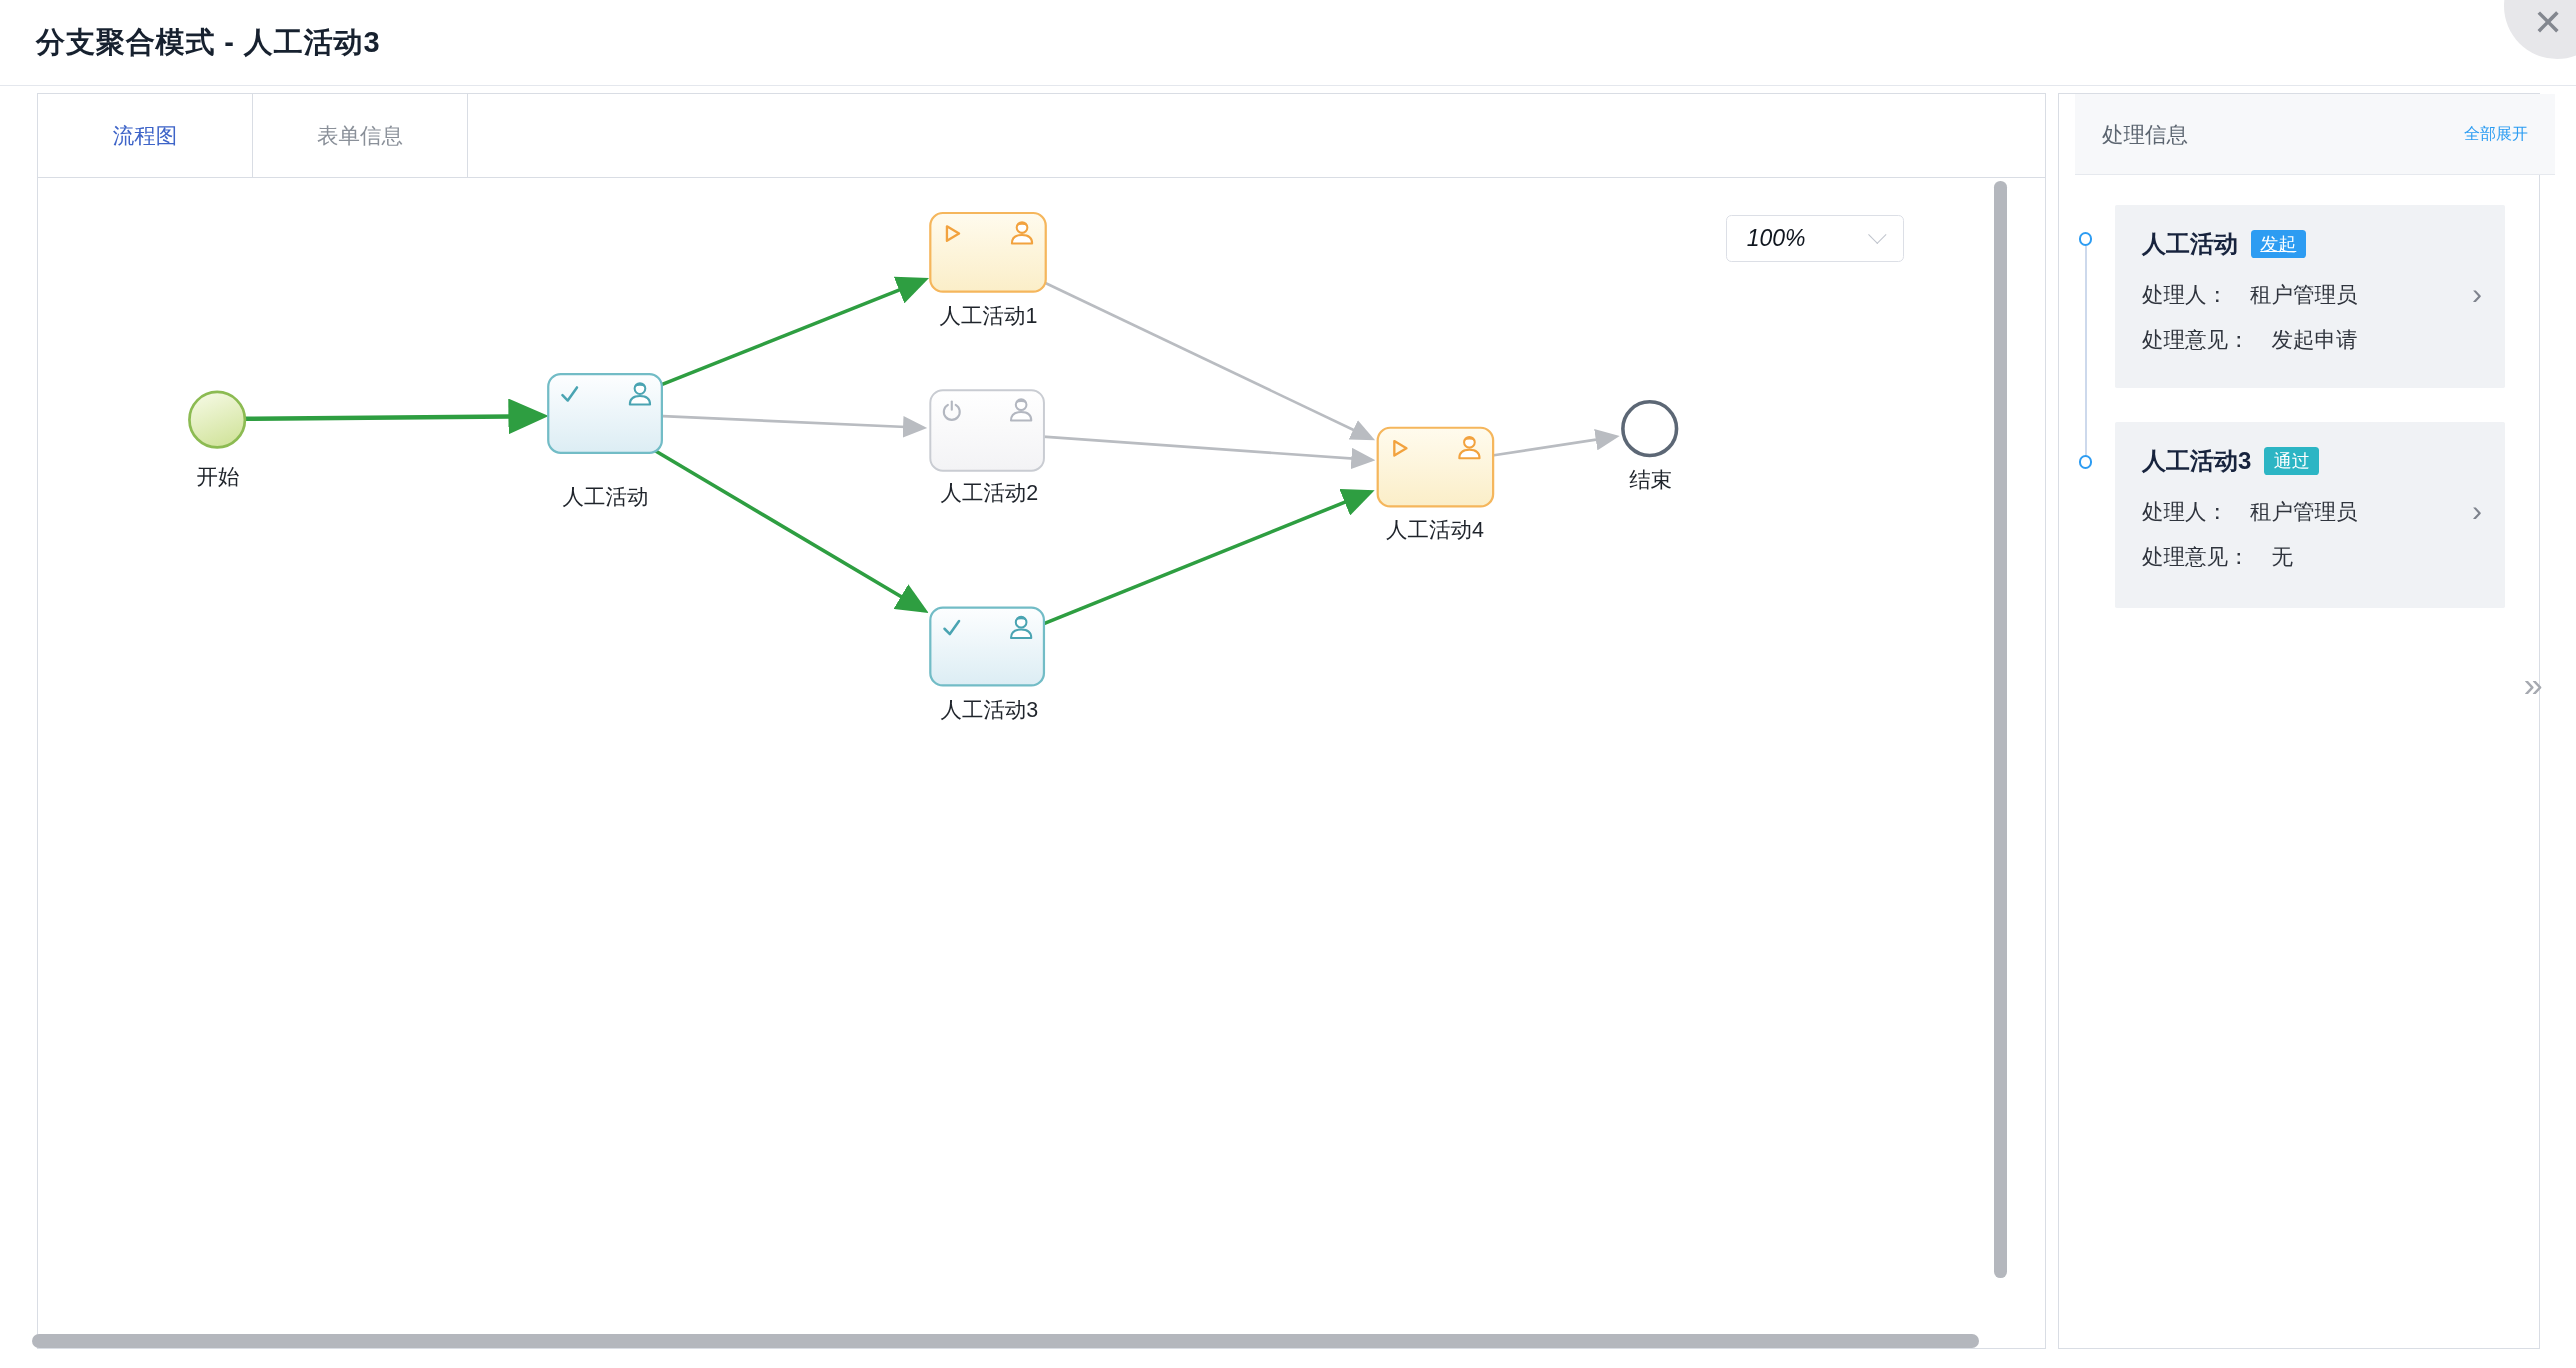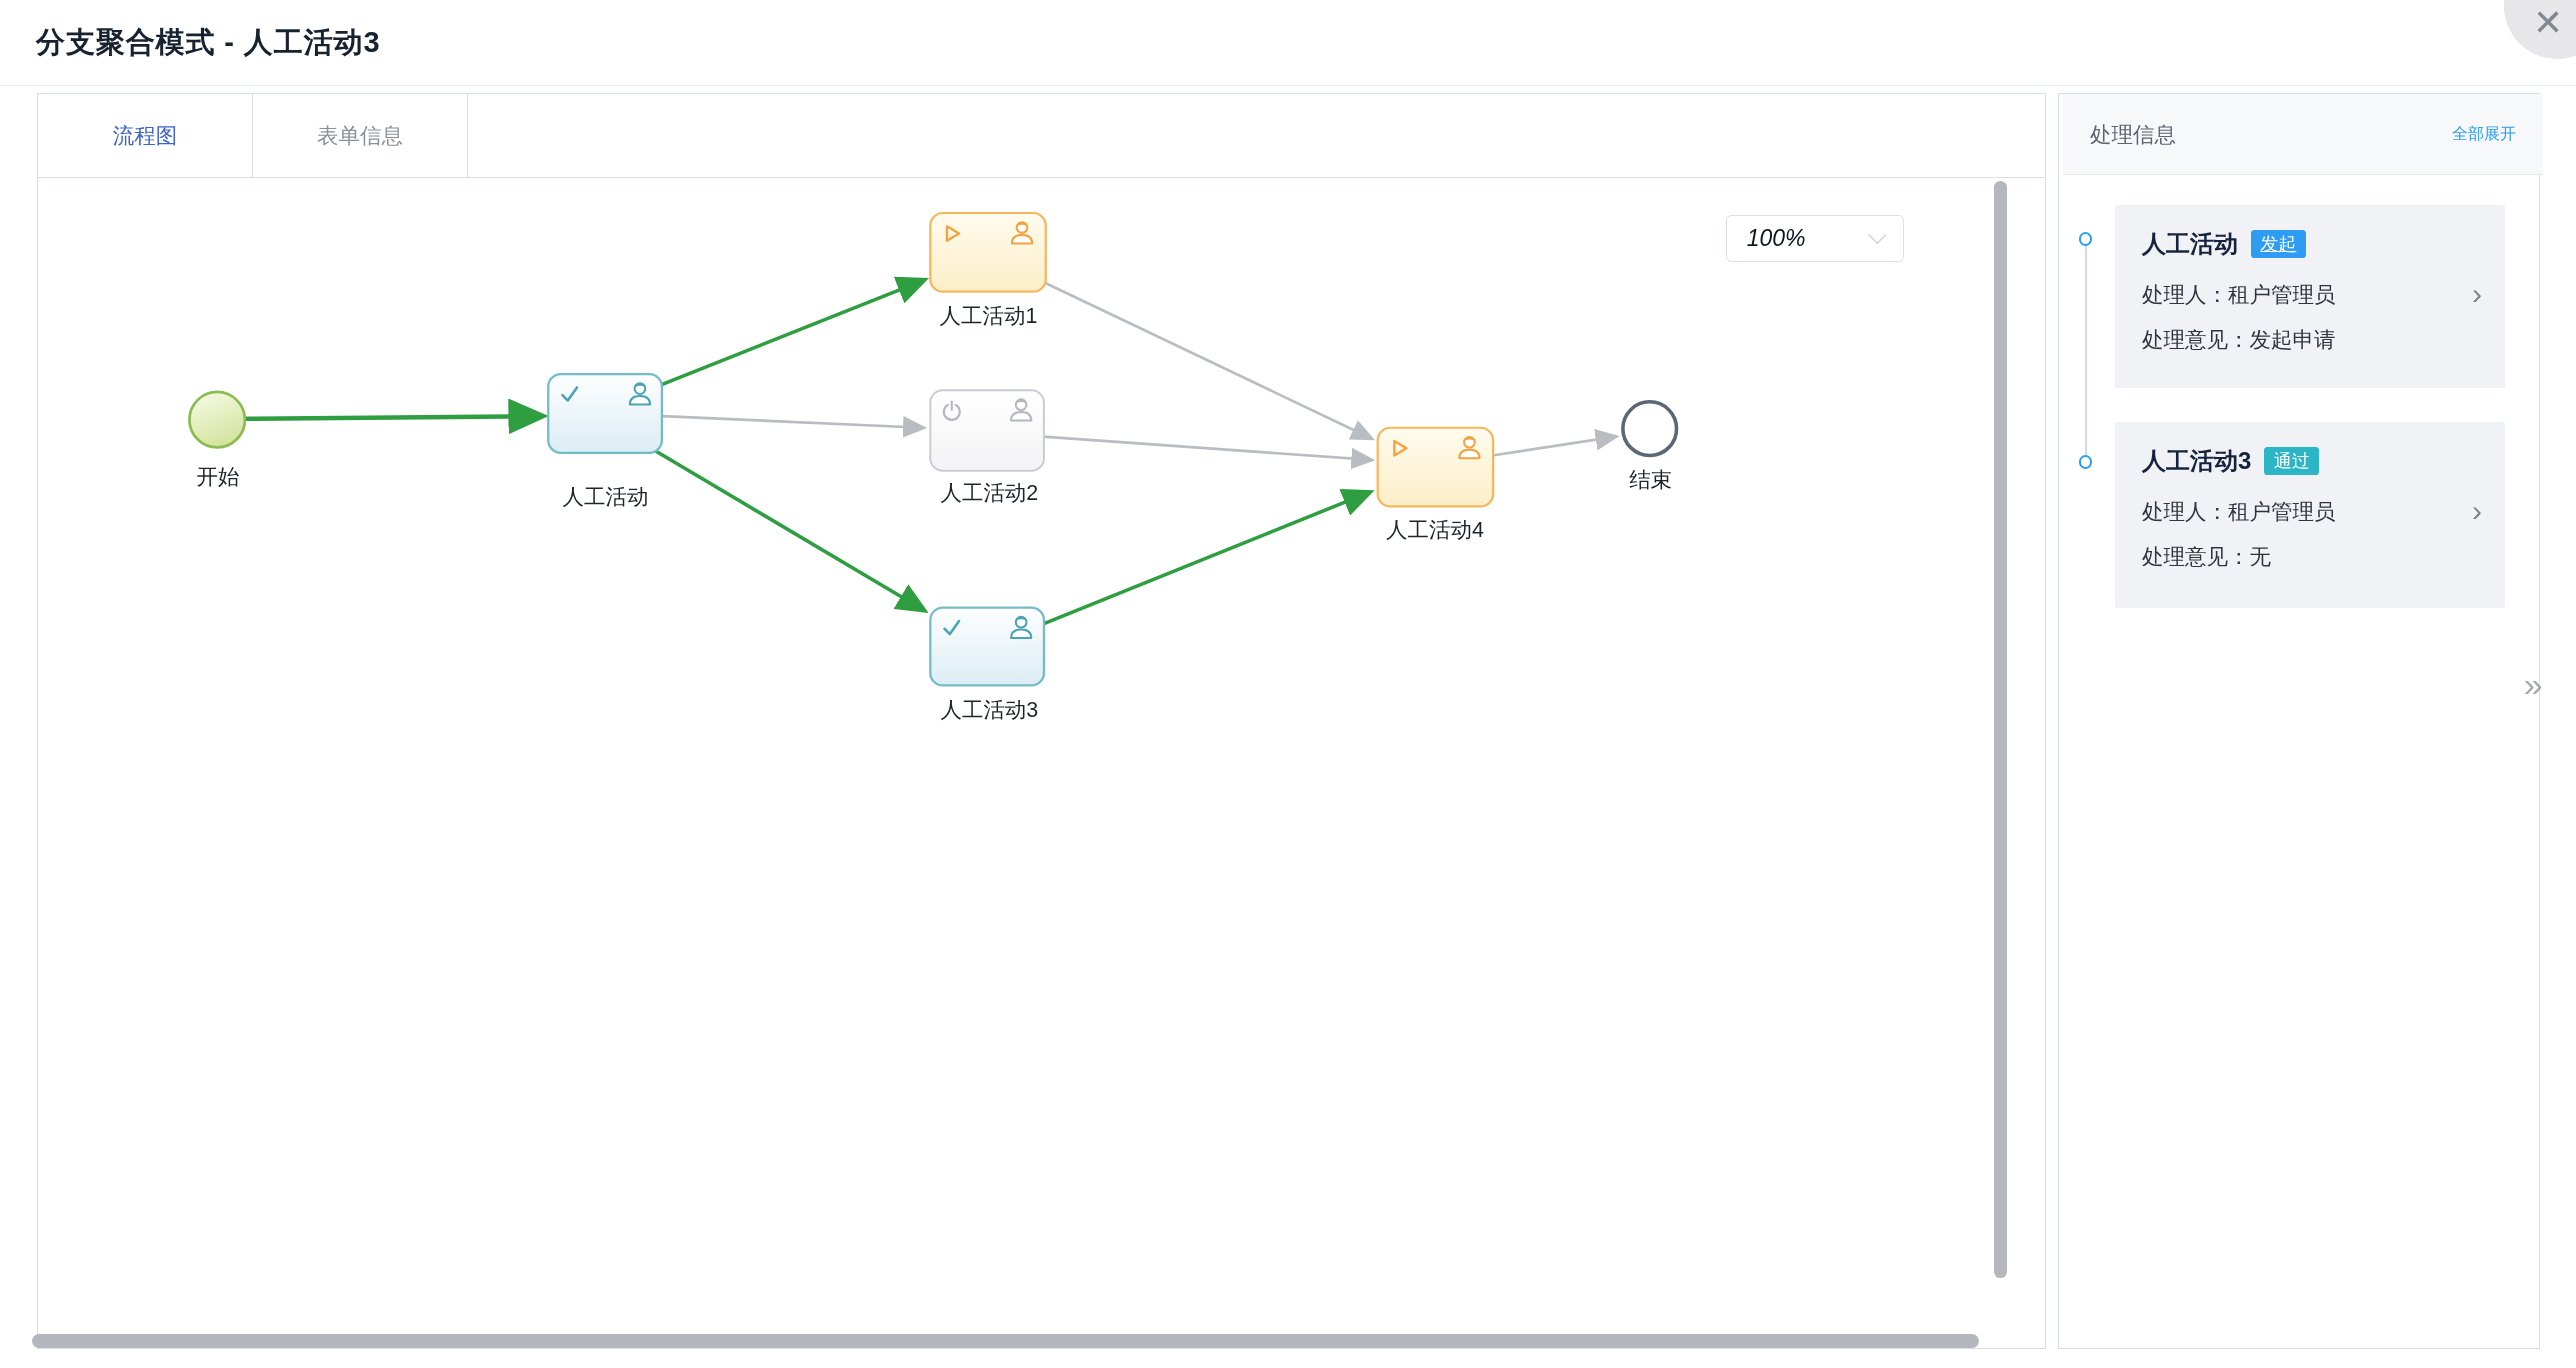--- a/index.html
+++ b/index.html
@@ -36,41 +36,41 @@
   .chev-down{width:11.6px;height:11.6px;border-right:1.8px solid #bfc4cc;border-bottom:1.8px solid #bfc4cc;
     transform:rotate(45deg) translate(-2.7px,-2.7px);}
 
   
   .vscroll{position:absolute;left:1994px;top:181px;width:12.5px;height:1097px;background:#b4b7bd;border-radius:6.3px;}
   .hscroll{position:absolute;left:32px;top:1334px;width:1947px;height:14.3px;background:#b4b7bd;border-radius:7.2px;}
 
   
   .side-panel{position:absolute;left:2058px;top:93px;width:482px;height:1256px;
     border:0.9px solid #d9dde4;background:#fff;box-sizing:border-box;}
-  .panel-header{position:absolute;left:4px;top:0;width:100%;height:81px;background:#f7f8fa;
+  .panel-header{position:absolute;left:16px;top:0;width:100%;height:81px;background:#f7f8fa;
     border-bottom:0.9px solid #e6e9ee;display:flex;align-items:center;justify-content:space-between;
     padding:0 27px;box-sizing:border-box;}
   .panel-title{font-size:21.5px;color:#5c6570;}
   .expand-all{font-size:16px;color:#2b9cf2;cursor:pointer;text-decoration:none;}
 
   .timeline-line{position:absolute;left:26px;top:152px;width:1.8px;height:211px;background:#cdd9ec;}
   .timeline-dot{position:absolute;left:19.7px;width:9.8px;height:9.8px;border:2.7px solid #2d9cf2;border-radius:50%;background:#fff;}
   .dot-1{top:138px;}
   .dot-2{top:361px;}
 
   .task-card{position:absolute;left:56px;width:390px;background:#f0f2f5;box-sizing:border-box;
     padding:23px 23px 23px 27px;border-radius:1.8px;}
   .card-1{top:111px;height:183px;}
   .card-2{top:328px;height:186px;}
   .card-title-row{display:flex;align-items:center;gap:12.5px;margin-bottom:19.7px;}
   .card-title{font-size:24px;font-weight:700;color:#17233d;}
   .badge{font-size:18px;color:#fff;padding:3.6px 9.8px;border-radius:3.6px;line-height:1.15;}
   .badge--blue{background:#2d9cf2;text-decoration:underline;}
   .badge--teal{background:#2cb5c4;}
-  .card-row{display:flex;align-items:center;font-size:21.5px;color:#2f343d;margin-top:16px;}
+  .card-row{display:flex;align-items:center;font-size:21.5px;color:#2f343d;margin-top:16px;gap:22px;}
   .row-chevron{margin-left:auto;font-size:30px;line-height:0.8;color:#7e838d;font-weight:400;cursor:pointer;}
 
   .collapse-handle{position:absolute;right:-3.6px;top:573px;font-size:34px;color:#a6a9b0;cursor:pointer;line-height:1;}
 </style>
 </head>
 <body>
 
 <div class="stage">
 
   <div class="modal-header">

